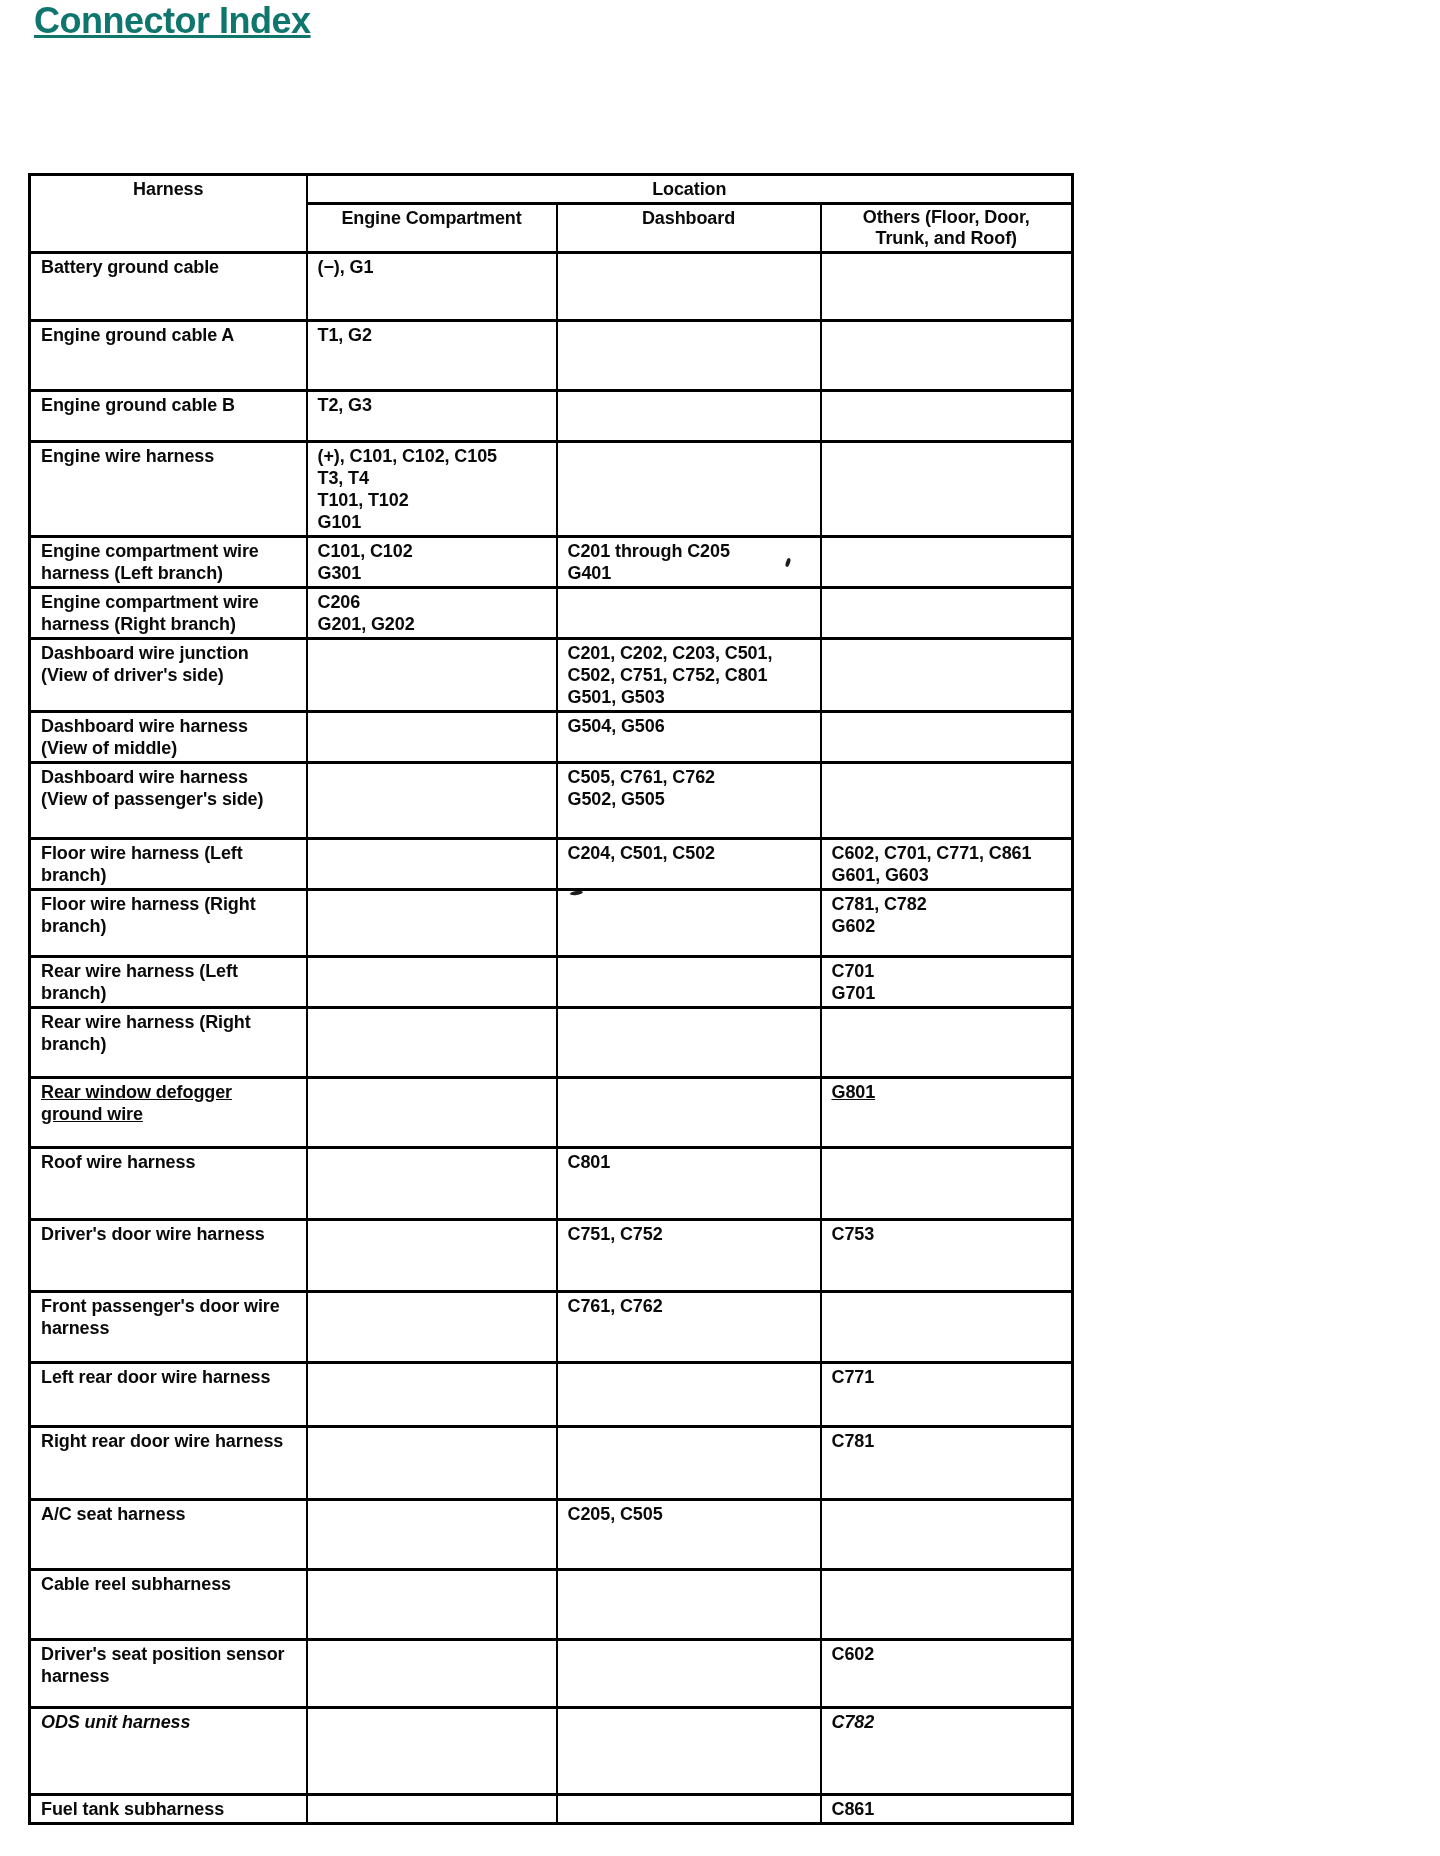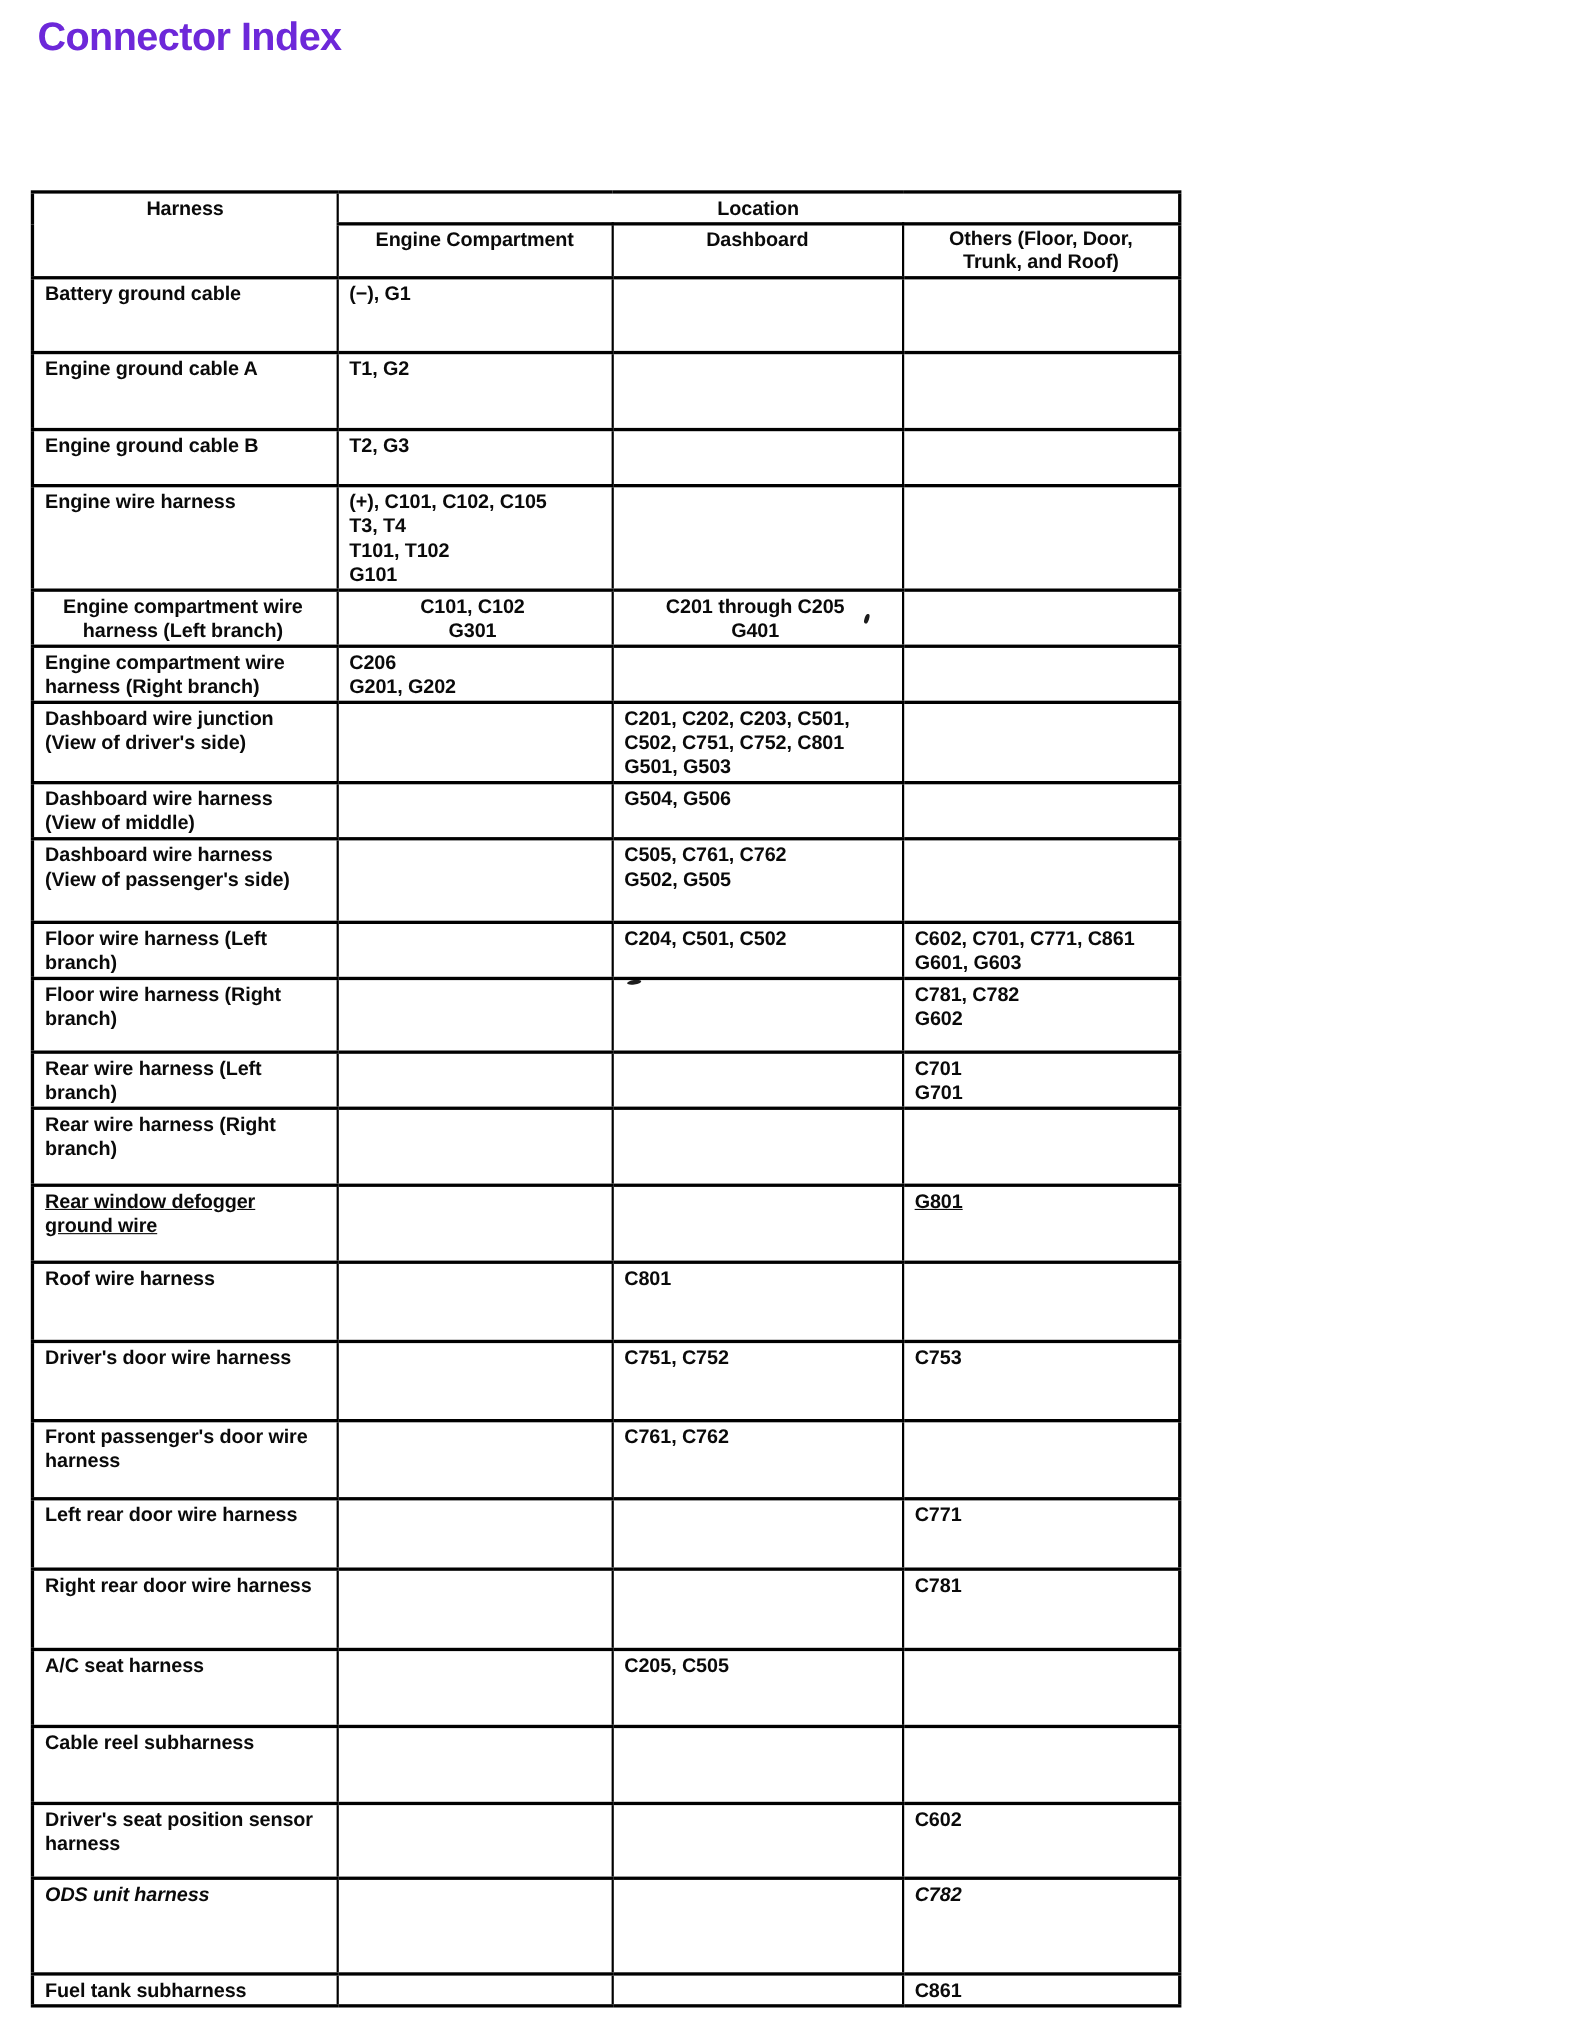--- a/index.html
+++ b/index.html
@@ -8,26 +8,27 @@
     width: 1440px;
     height: 1856px;
     background: #ffffff;
     font-family: "Liberation Sans", sans-serif;
     color: #0b0b0b;
     overflow: hidden;
   }
   .page-title {
     position: absolute;
     left: 34px;
-    top: 12px;
+    top: 0;
     margin: 0;
     font-size: 36px;
     font-weight: 700;
     letter-spacing: -0.5px;
-    color: #6d28d9;
+    color: #0f766e;
+    text-decoration: underline;
   }
   .intro {
     position: absolute;
     left: 34px;
     top: 86px;
     width: 1402px;
     margin: 0;
     font-size: 19.5px;
     line-height: 23px;
     font-weight: 400;
@@ -115,21 +116,21 @@
         </tr>
         <tr style="height: 95px;">
           <td>Engine wire harness</td>
           <td>(+), C101, C102, C105
 T3, T4
 T101, T102
 G101</td>
           <td></td>
           <td></td>
         </tr>
-        <tr style="height: 51px; text-align: center;">
+        <tr style="height: 51px;">
           <td>Engine compartment wire harness (Left branch)</td>
           <td>C101, C102
 G301</td>
           <td>C201 through C205
 G401</td>
           <td></td>
         </tr>
         <tr style="height: 49px;">
           <td>Engine compartment wire harness (Right branch)</td>
           <td>C206

